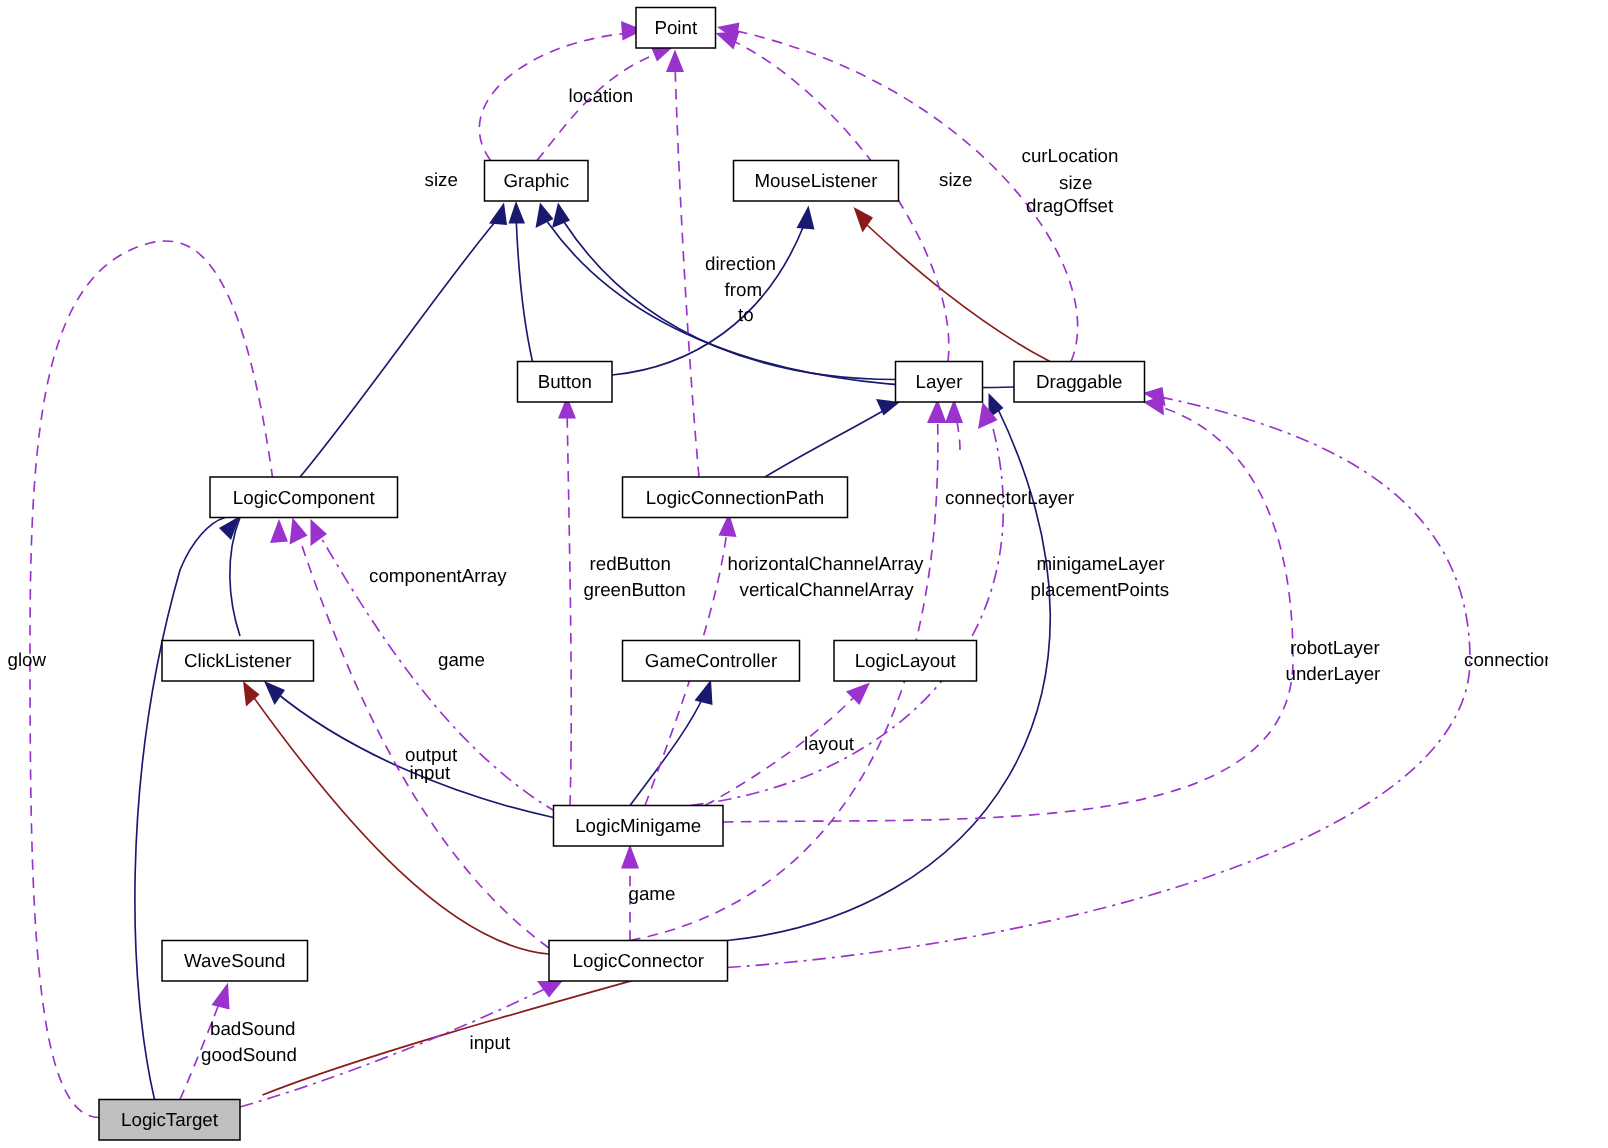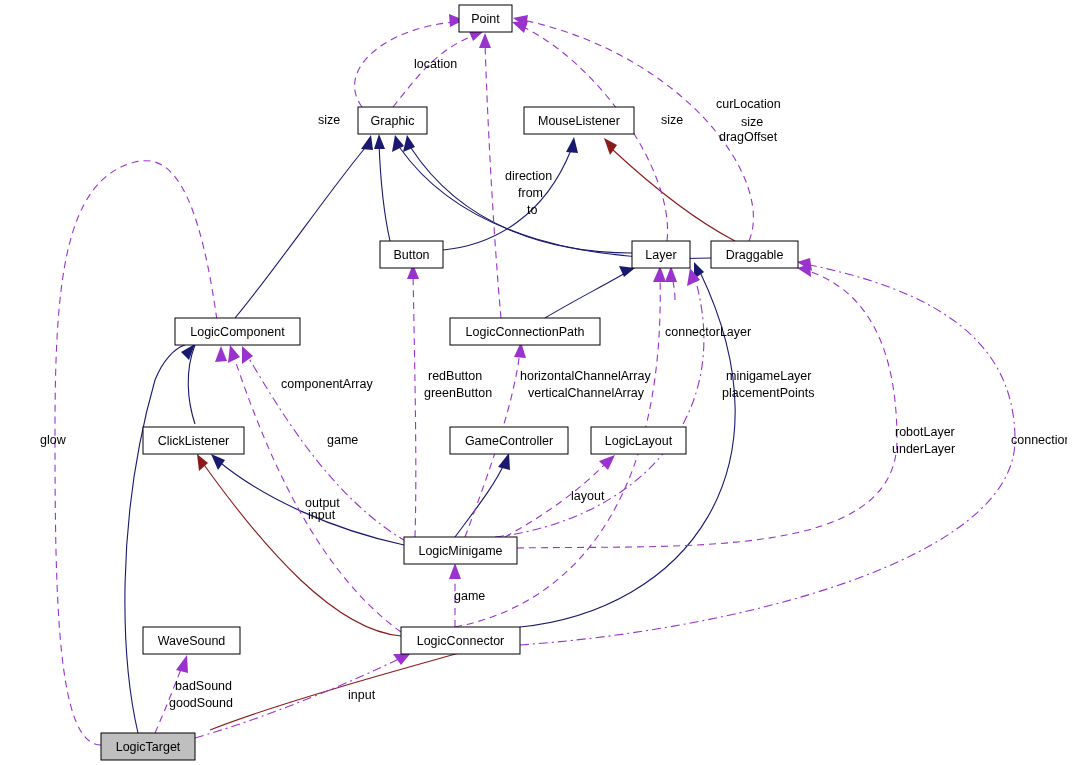--- a/index.html
+++ b/index.html
@@ -1,17 +1,17 @@
 <!DOCTYPE html>
 <html><head>
 <meta charset="utf-8">
 <style>
   html,body{margin:0;padding:0;background:#ffffff;}
   body{font-family:"Liberation Sans","DejaVu Sans",sans-serif;}
-  #diagram-wrap{position:relative;width:1032px;height:765px;background:#ffffff;overflow:hidden;margin-left:35px;}
+  #diagram-wrap{position:relative;width:1032px;height:765px;background:#ffffff;overflow:hidden;}
   svg#graph{position:absolute;left:0;top:0;width:1072px;height:765px;display:block;}
   .node-rect{fill:#ffffff;stroke:#000000;stroke-width:1;}
   .node-rect.highlight{fill:#bfbfbf;stroke:#000000;stroke-width:1;}
   .node-label{font-family:"Liberation Sans","DejaVu Sans",sans-serif;font-size:12.5px;fill:#000000;text-anchor:middle;dominant-baseline:middle;}
   .edge-label{font-family:"Liberation Sans","DejaVu Sans",sans-serif;font-size:12.5px;fill:#000000;}
   .edge-inherit{fill:none;stroke:#191970;stroke-width:1.1;}
   .edge-inherit-red{fill:none;stroke:#8b1a1a;stroke-width:1.1;}
   .edge-usage{fill:none;stroke:#9a32cd;stroke-width:1.1;stroke-dasharray:7,5;}
   .edge-usage-dd{fill:none;stroke:#9a32cd;stroke-width:1.1;stroke-dasharray:9,4,2,4;}
   .arrow-inherit{fill:#191970;stroke:none;}

